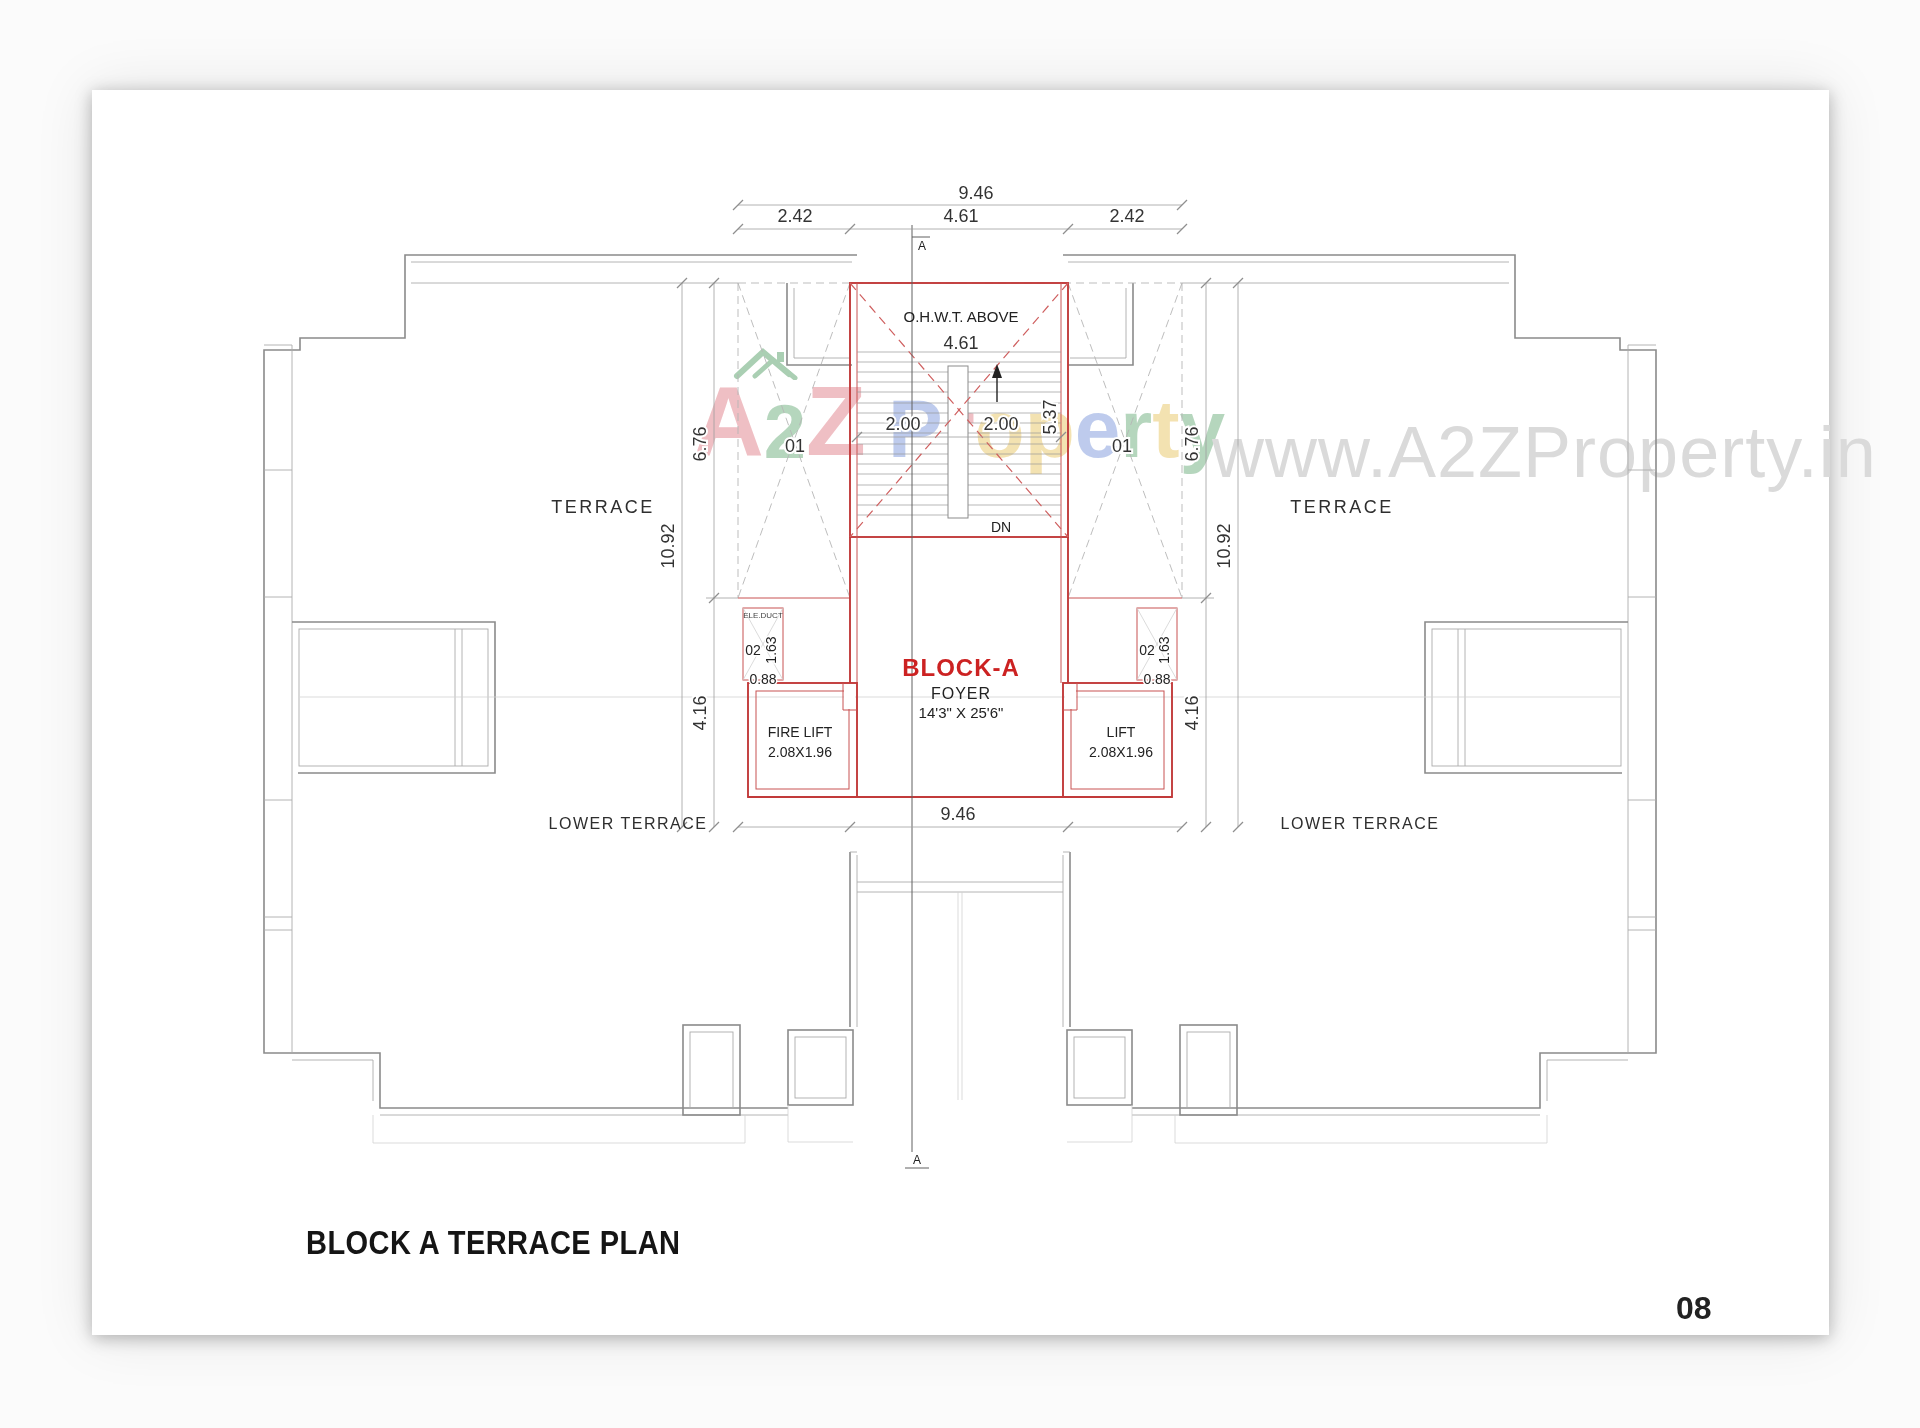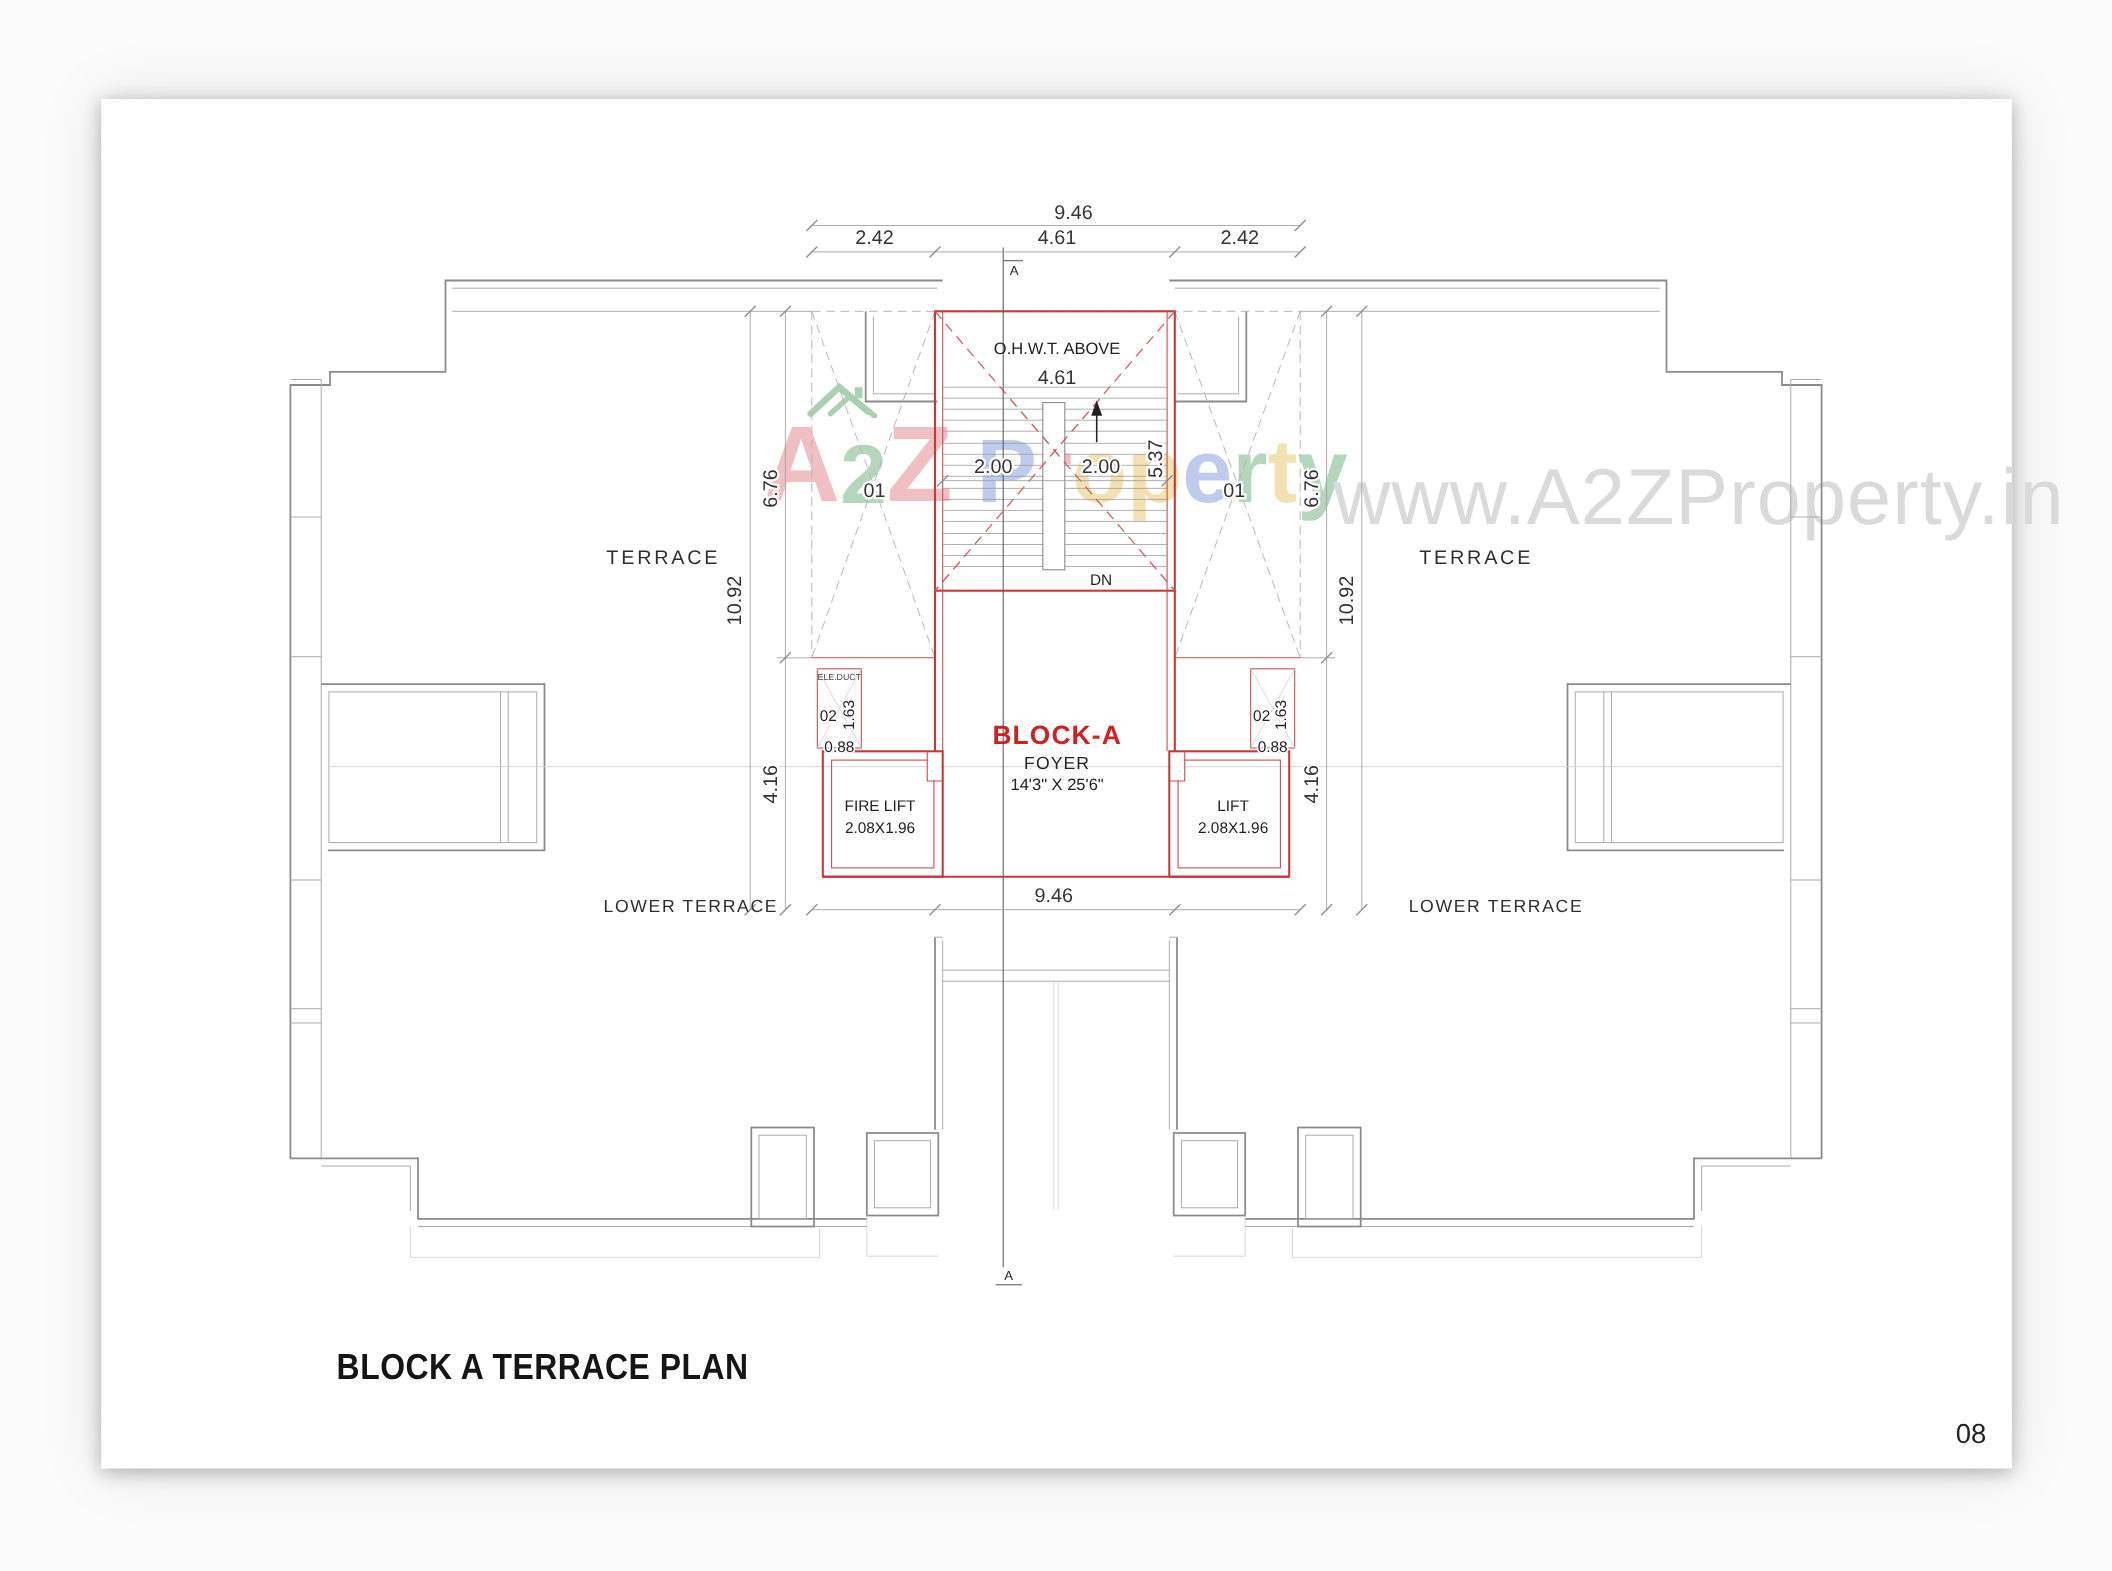--- a/index.html
+++ b/index.html
@@ -38,21 +38,21 @@
   .t-block{font-size:24px;font-weight:bold;fill:#cc2222;letter-spacing:1px;}
   .t-foyer{font-size:16px;letter-spacing:1px;fill:#222;}
   .t-sub{font-size:15px;fill:#222;}
   .t-small{font-size:14px;fill:#222;paint-order:stroke;stroke:#fff;stroke-width:3px;}
   .t-tiny{font-size:8px;fill:#444;}
   .t-sec{font-size:12px;fill:#222;}
   
   .plan-title{position:absolute;left:306px;top:1224px;font-size:33px;font-weight:bold;
               color:#151515;transform:scaleX(.88);transform-origin:left;
               letter-spacing:.5px;white-space:nowrap;}
-  .page-num{position:absolute;left:1778px;top:1290px;font-size:25px;font-weight:normal;
+  .page-num{position:absolute;left:1676px;top:1290px;font-size:32px;font-weight:bold;
             color:#222;}
 </style>
 </head>
 <body>
 
 <div class="stage">
   <div class="page-card"></div>
 
   <div class="wm-logo">
     <span class="wm-letter wm-lg" style="color: rgb(237, 180, 186);">A</span>

